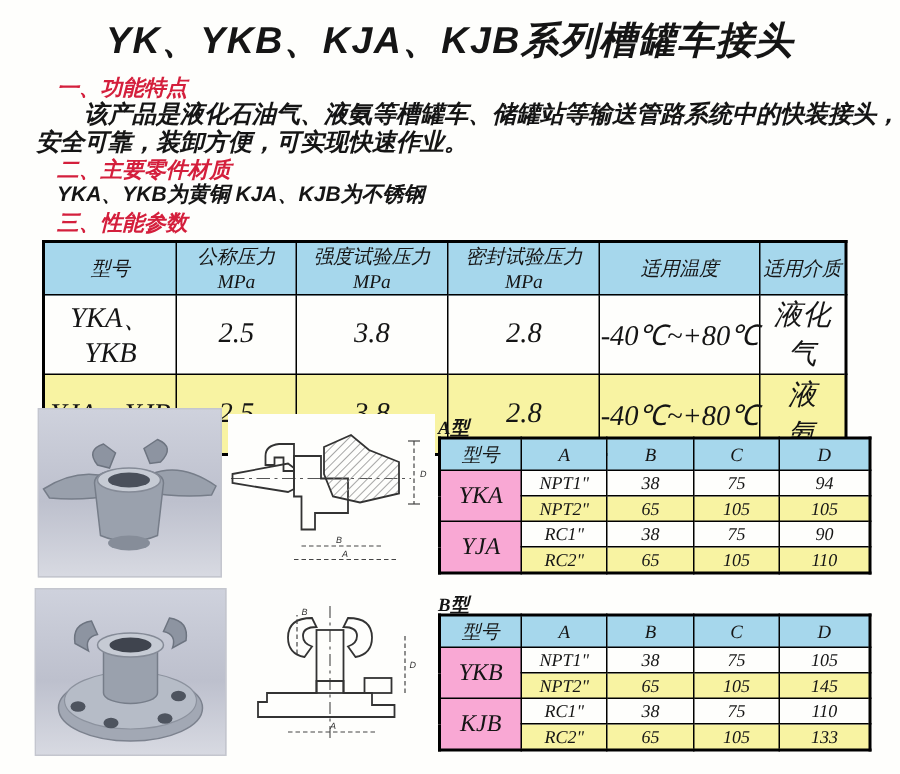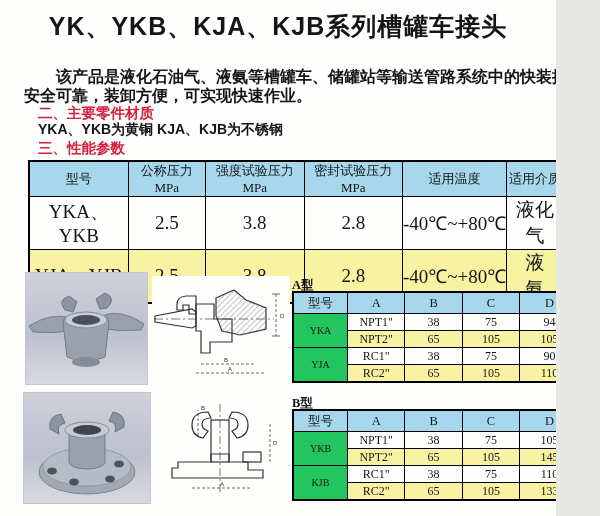--- a/index.html
+++ b/index.html
@@ -1,17 +1,17 @@
 <!DOCTYPE html>
 <html><head>
 <meta charset="utf-8">
 <style>
   html,body{margin:0;padding:0;background:#e8e8e6;}
-  .page{position:relative;width:556px;height:516px;background:#fefefc;
-        font-family:"Liberation Sans",sans-serif;color:#151515;overflow:hidden;}
+  .page{position:relative;width:600px;height:516px;background:#fefefc;
+        font-family:"Liberation Sans",sans-serif;color:#151515;overflow:hidden;font-style:italic;}
 
   .title{position:absolute;top:10px;left:0;width:100%;text-align:center;
          font-size:25px;font-weight:bold;letter-spacing:1px;}
 
   .sec-heading{position:absolute;left:38px;font-size:14.5px;font-weight:bold;color:#d41f3c;}
   .sh1{top:49px}.sh2{top:104px}.sh3{top:139px}.sh4{top:247px}
 
   .body-para{position:absolute;top:67px;left:24px;width:584px;
              font-size:16px;line-height:19px;text-indent:2em;font-weight:bold;}
   .materials{position:absolute;top:121px;left:38px;font-size:14px;font-weight:bold;}
@@ -25,38 +25,39 @@
   .perf-table td{height:25px;font-size:19px;}
   .row-yellow{background:#f8f3a2;margin-top:23px;}
 
   .dim-label{position:absolute;left:292px;font-size:12.5px;font-weight:bold;
              font-family:"Liberation Serif",serif;}
   .dla{top:277px}.dlb{top:395px}
   .dim-table{position:absolute;left:292px;width:289px;border:2px solid #000;}
   .dta{top:291px}.dtb{top:409px}
   .dim-table th{background:#a6d7ec;height:20px;font-size:12.5px;font-weight:normal;}
   .dim-table td{height:16px;font-size:12px;}
-  .dim-table .model-cell{background:#22c55e;font-size:10px;}
+  .dim-table .model-cell{background:#f9a8d4;font-size:16px;}
 
   .photo{position:absolute;background:linear-gradient(180deg,#cfd2dd 0%,#bdc0cd 55%,#d8dae2 100%);
          box-shadow:0 0 0 1px #c4c6ce inset;}
   .photo-a{top:272px;left:25px;width:123px;height:113px;}
   .photo-b{top:392px;left:23px;width:128px;height:112px;}
   .drawing{position:absolute;background:#fefefc;}
   .drawing-a{top:276px;left:152px;width:138px;height:106px;}
   .drawing-b{top:400px;left:158px;width:128px;height:98px;}
   svg{display:block;width:100%;height:100%;}
 </style>
 </head>
 <body>
 
 <div class="page">
 
   <div class="title">YK、YKB、KJA、KJB系列槽罐车接头</div>
 
+  <div class="sec-heading sh1">一、功能特点</div>
   <div class="body-para">该产品是液化石油气、液氨等槽罐车、储罐站等输送管路系统中的快装接头，安全可靠，装卸方便，可实现快速作业。</div>
 
   <div class="sec-heading sh2">二、主要零件材质</div>
   <div class="materials">
     <span>YKA、YKB为黄铜</span>
     <span class="gap">KJA、KJB为不锈钢</span>
   </div>
 
   <div class="sec-heading sh3">三、性能参数</div>
 

